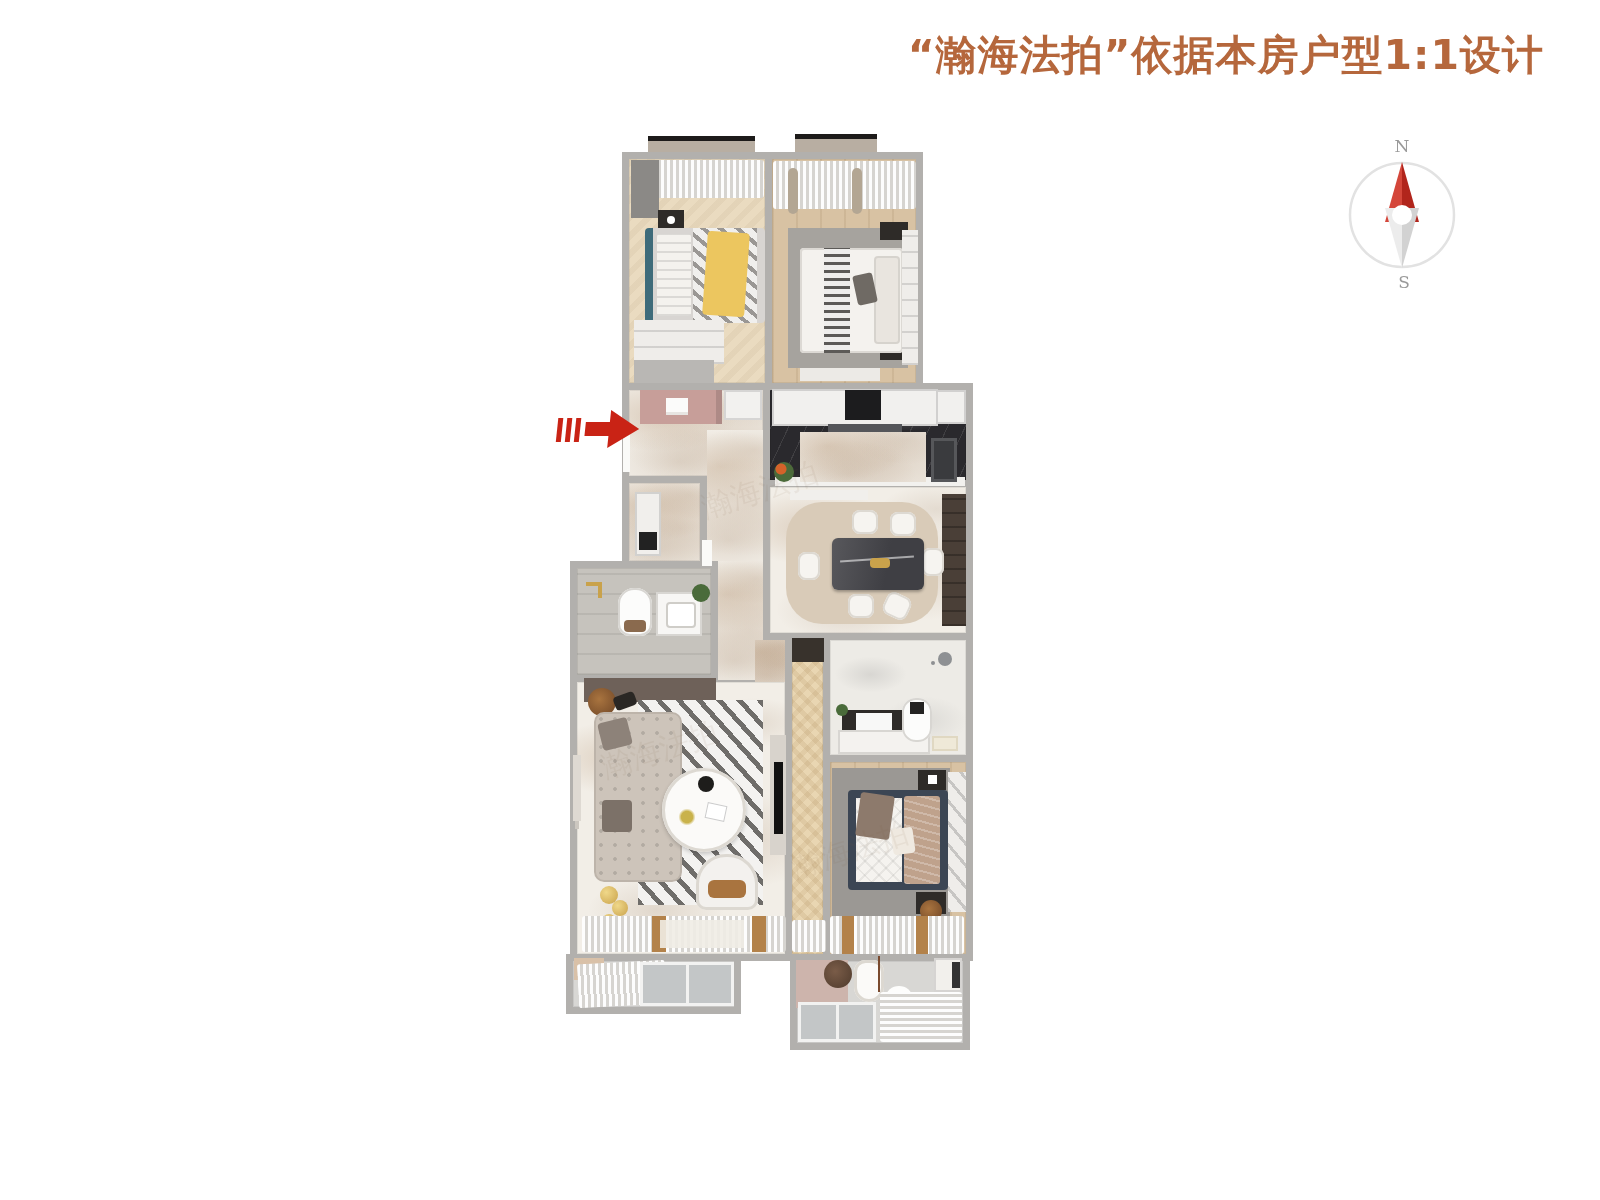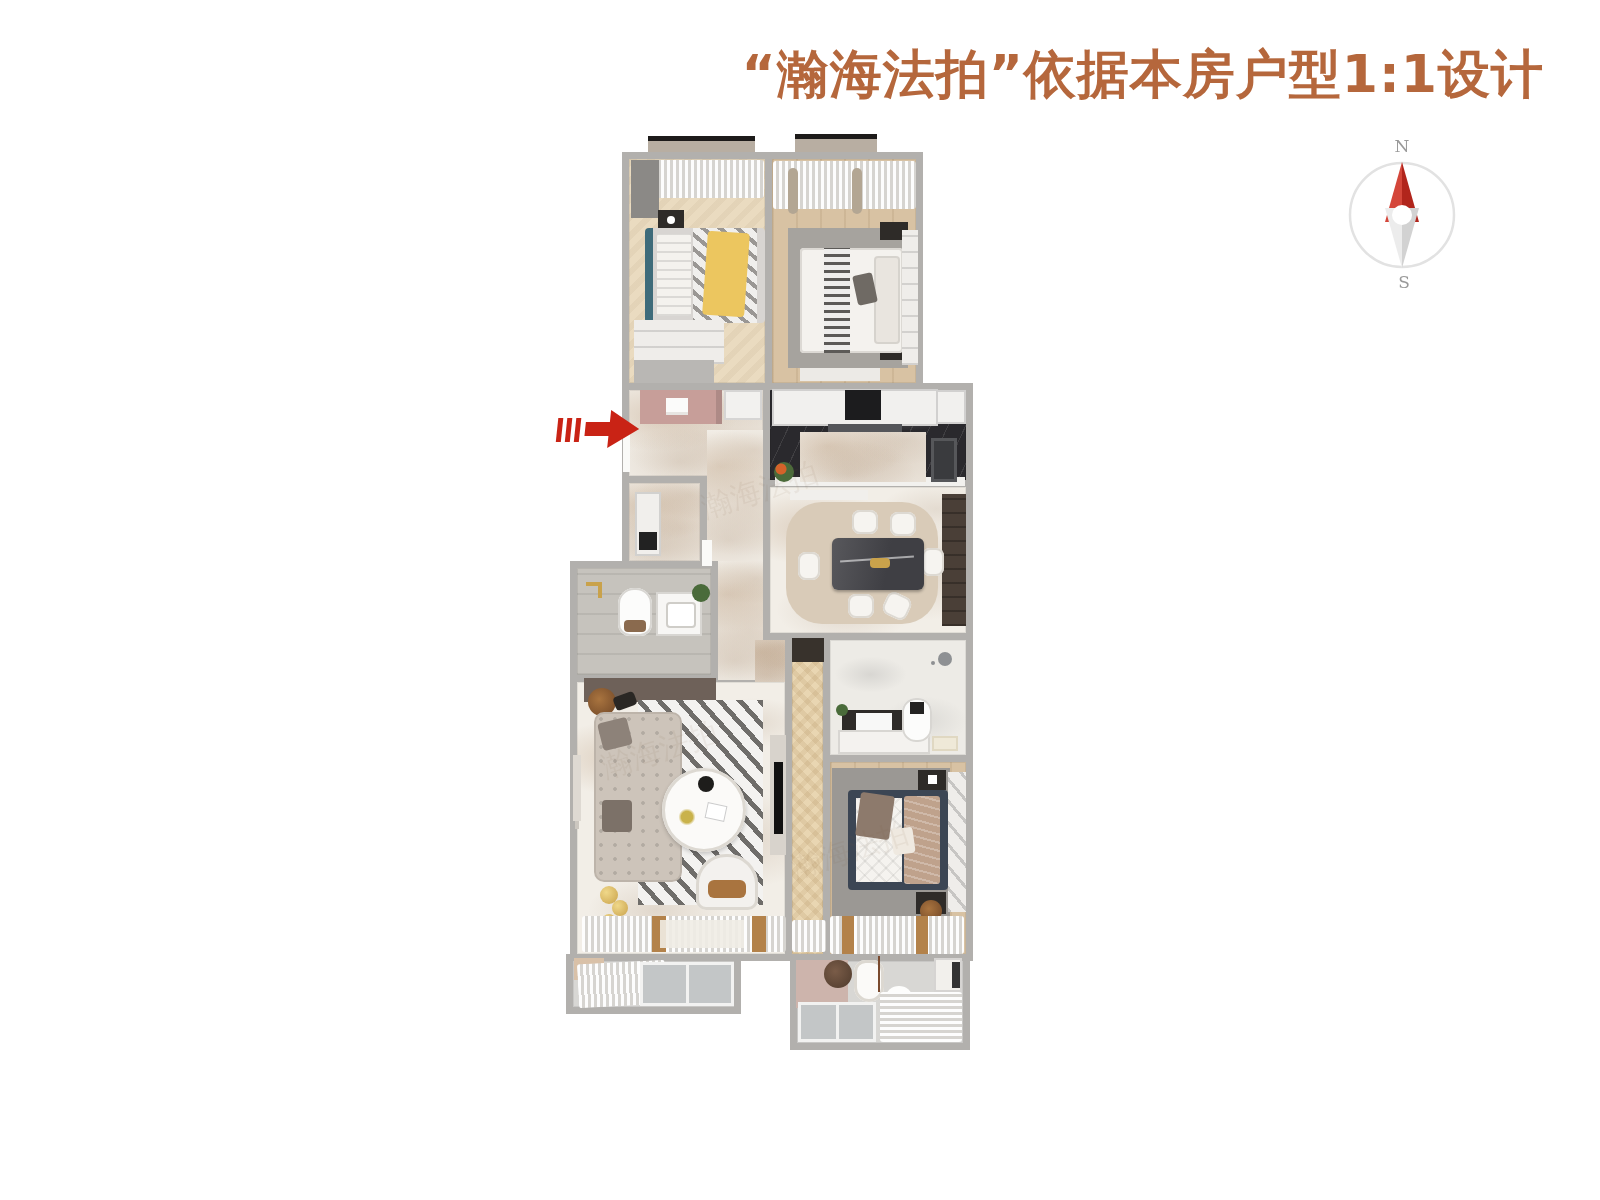--- a/index.html
+++ b/index.html
@@ -1,19 +1,19 @@
 <!DOCTYPE html>
 <html style="--title-color: #b5673c; --arrow-red: #c92315; --compass-red: #d4463a; --compass-red-dark: #b1251c; --wall: #b2b0ad; --marble: #f2eee7; --wood-light: #eadbc0; --wood-tan: #d8c2a3; --herringbone: #e9d6b2; --kitchen-black: #2a292d; --tile-gray: #c6c3bd; --rug-gray: #a6a39e; --rug-beige: #d9cbb8;"><head>
 <meta charset="utf-8">
 <style>
   html,body{margin:0;padding:0;background:#ffffff;}
   #stage{position:relative;width:1600px;height:1200px;background:#fff;overflow:hidden;
          font-family:"DejaVu Sans","Liberation Sans",sans-serif;}
   
-  .title{position:absolute;top:40px;right:56px;font-size:52px;font-weight:700;
+  .title{position:absolute;top:28px;right:56px;font-size:41px;font-weight:700;
          letter-spacing:1px;color:var(--title-color,#b5673c);white-space:nowrap;text-align:center;}
   .compass-letter{position:absolute;width:24px;text-align:center;
          font-family:"DejaVu Serif","Liberation Serif",serif;
          font-size:17px;color:#9a9a9a;}
   .wm{position:absolute;font-size:30px;color:#7a5a3a;opacity:.07;
       transform:rotate(-18deg);white-space:nowrap;pointer-events:none;z-index:6;}
   
   .room{position:absolute;box-sizing:border-box;border:7px solid var(--wall,#b2b0ad);
         box-shadow:inset 0 0 0 1px rgba(0,0,0,.07);z-index:1;}
   .nob{border:none;box-shadow:none;z-index:2;}

